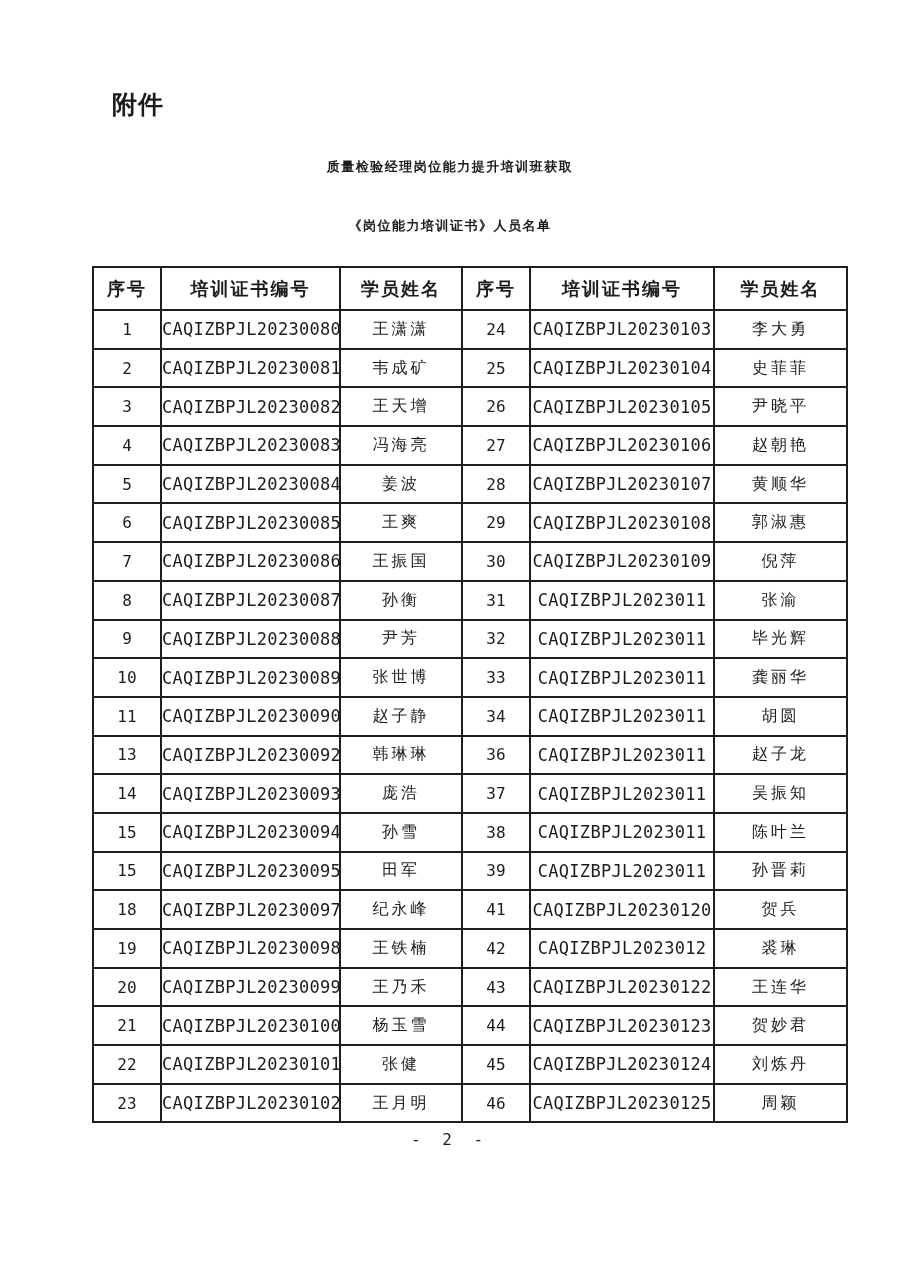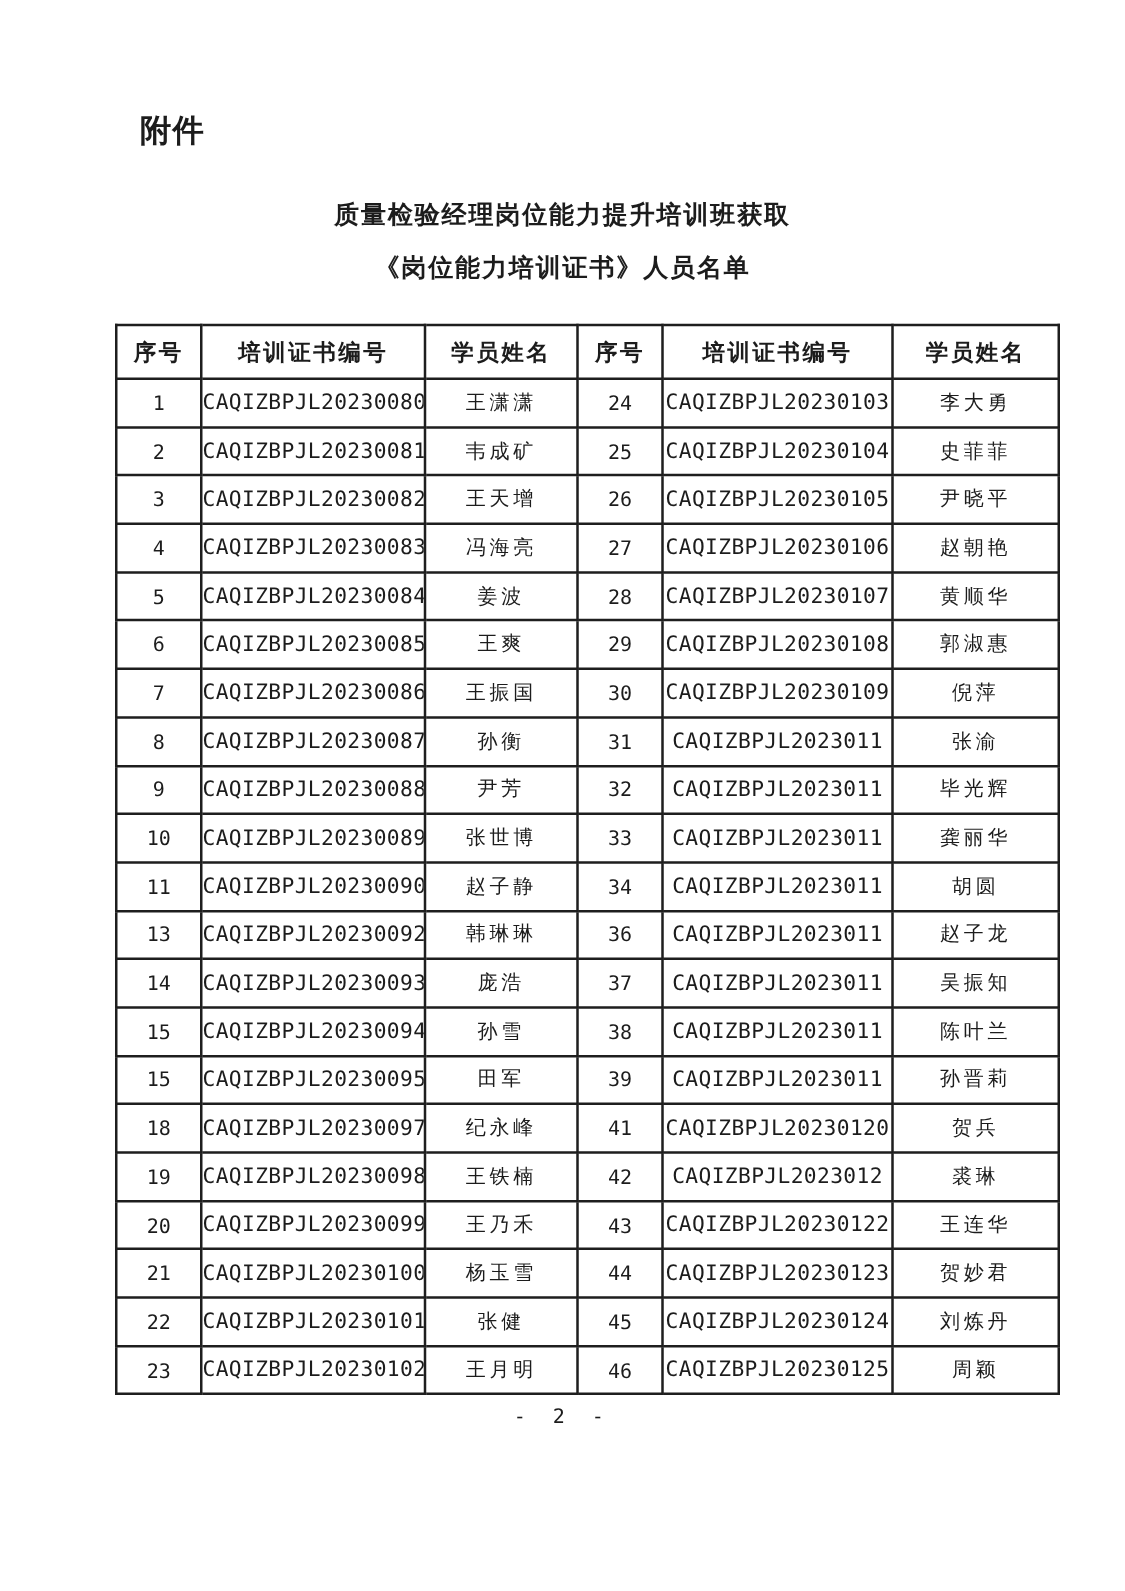--- a/index.html
+++ b/index.html
@@ -21,25 +21,25 @@
     margin: 88px 0 0 112px;
     font-family: "Liberation Serif", serif;
     font-weight: bold;
     font-size: 25px;
     letter-spacing: 1px;
   }
   .doc-title {
     text-align: center;
     font-family: "Liberation Sans", sans-serif;
     font-weight: bold;
-    font-size: 20px;
+    font-size: 13px;
     letter-spacing: 1.5px;
   }
   .doc-title.line1 { margin-top: 37px; }
-  .doc-title.line2 { margin-top: 16px; }
+  .doc-title.line2 { margin-top: 41px; }
   table.roster {
     border-collapse: collapse;
     table-layout: fixed;
     width: 754px;
     margin: 31px 0 0 92px;
   }
   table.roster th, table.roster td {
     border: 2px solid #1e1e1e;
     text-align: center;
     vertical-align: middle;

